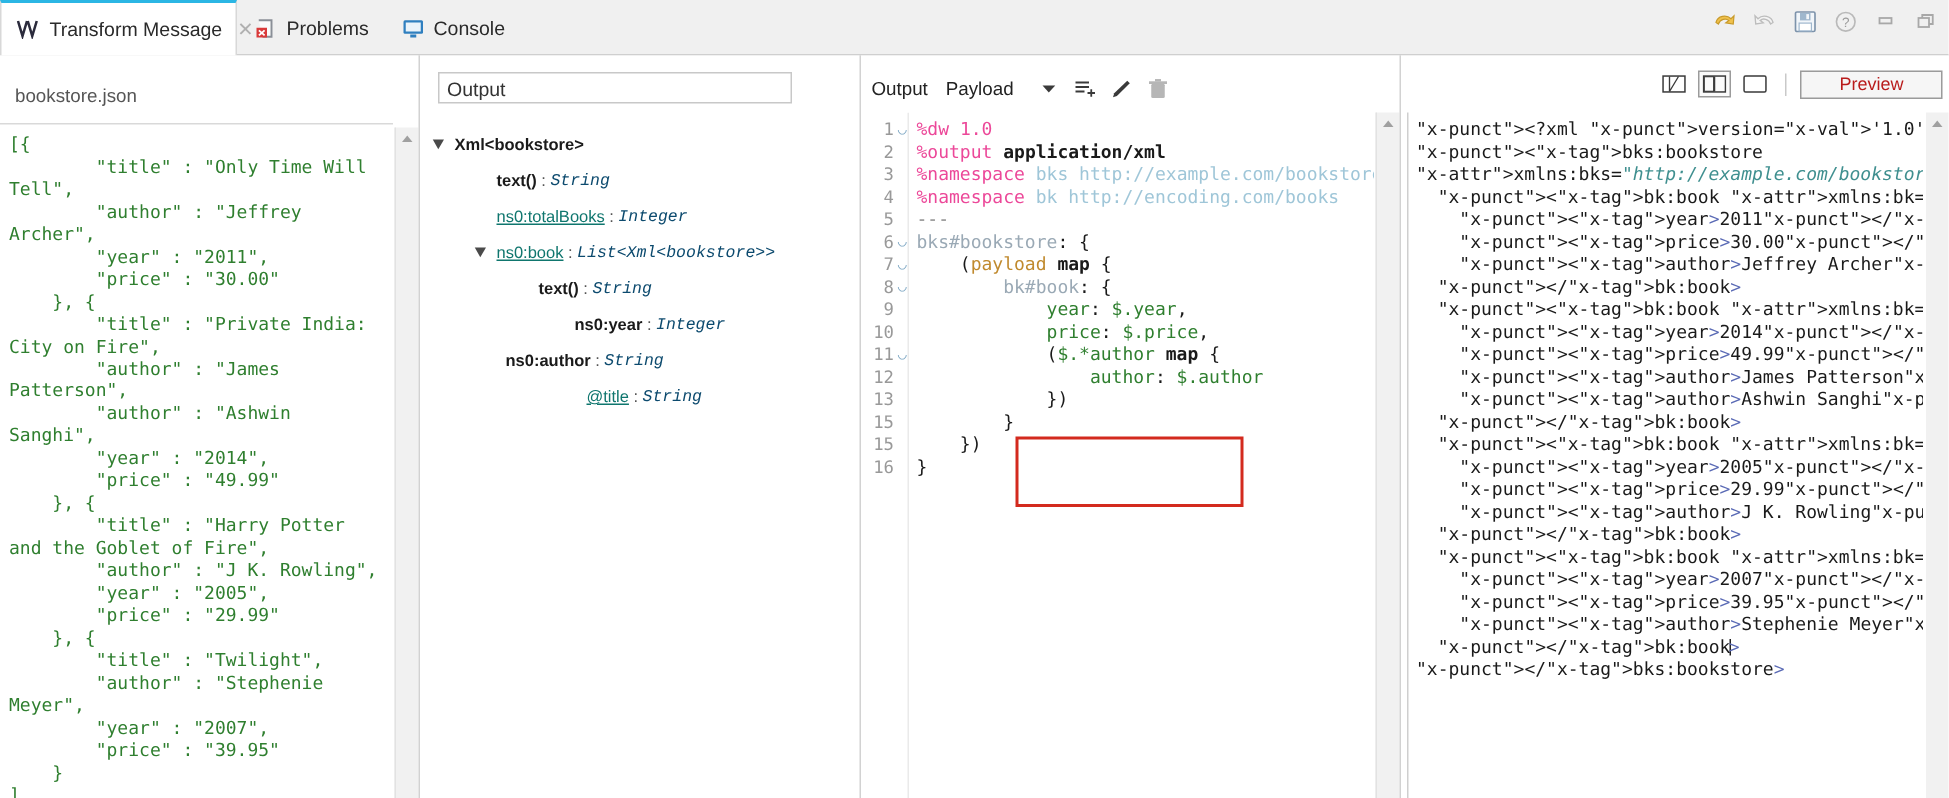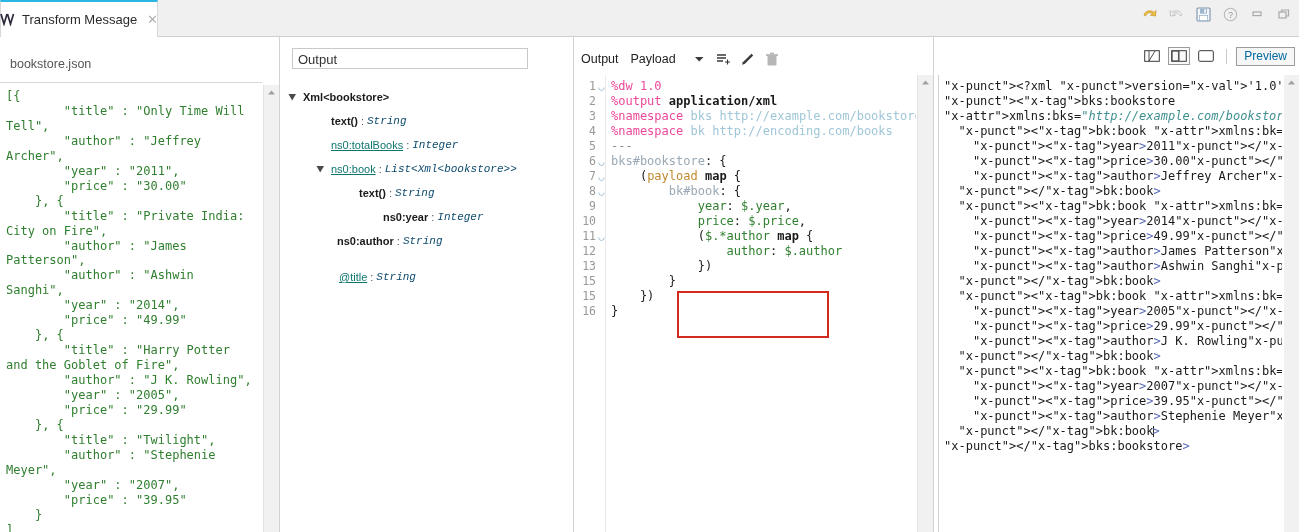--- a/index.html
+++ b/index.html
@@ -9,21 +9,21 @@
     font-family:"Liberation Sans", sans-serif;
     font-size:12px;color:#1a1a1a;
     -webkit-font-smoothing:antialiased;
   }
   .app{position:relative;width:1299px;height:532px;}
 
   
   .tabbar{position:absolute;left:0;top:0;width:1299px;height:37px;background:#f0f0f0;}
   .tabbar-underline{position:absolute;left:0;top:36px;width:1299px;height:1px;background:#cfcfcf;}
   .tab{position:absolute;top:0;height:37px;display:flex;align-items:center;gap:6px;padding:0 10px;box-sizing:border-box;}
-  .tab.active{background:#ffffff;border-top:2px solid #2bb6e4;border-left:1px solid #d8d8d8;border-right:1px solid #d8d8d8;top:0;justify-content:center;}
+  .tab.active{background:#ffffff;border-top:2px solid #2bb6e4;border-left:1px solid #d8d8d8;border-right:1px solid #d8d8d8;top:0;}
   .tab-label{font-size:13px;color:#2a2a2a;white-space:nowrap;}
   .tab-close{font-size:13px;color:#b0b0b0;margin-left:4px;cursor:pointer;}
   .ico{display:inline-block;line-height:0;}
 
   
   .winbtns{position:absolute;right:6px;top:2px;height:24px;display:flex;align-items:center;gap:9px;}
   .winbtns .b{width:18px;height:18px;display:flex;align-items:center;justify-content:center;cursor:pointer;}
 
   
   .col{position:absolute;top:37px;bottom:0;box-sizing:border-box;background:#fff;}
@@ -73,21 +73,21 @@
   .k-grn{color:#2f7f2f;}
   .k-dim{color:#8a8a8a;}
   .hlbox{position:absolute;border:2px solid #d32a1e;left:103px;top:216px;width:152px;height:47px;box-sizing:border-box;pointer-events:none;}
 
   
   #colXml{left:934px;width:365px;}
   .prev-toolbar{position:absolute;right:4px;top:8px;height:22px;display:flex;align-items:center;gap:5px;}
   .lbtn{width:22px;height:18px;border:1px solid transparent;display:flex;align-items:center;justify-content:center;cursor:pointer;box-sizing:border-box;}
   .lbtn.sel{border:1px solid #9b9b9b;background:#fafafa;}
   .tdiv{width:1px;height:15px;background:#c9c9c9;margin:0 4px;}
-  .prev-btn{height:19px;padding:0 7px;border:1px solid #9b9b9b;background:#f6f6f6;font-size:12px;color:#0369a1;
+  .prev-btn{height:19px;padding:0 25px;border:1px solid #9b9b9b;background:#f6f6f6;font-size:12px;color:#b91c1c;
     display:flex;align-items:center;cursor:pointer;box-sizing:border-box;}
   .xml-wrap{position:absolute;left:4px;top:38px;right:17px;bottom:0;overflow:hidden;border-left:1px solid #cfcfcf;padding-left:5px;box-sizing:border-box;}
   .xml-code{font-family:"DejaVu Sans Mono","Liberation Mono",monospace;font-size:12px;line-height:14.98px;white-space:pre;padding-top:4px;}
   .x-punct{color:#5a6ab5;}
   .x-val{color:#3f8f8f;font-style:italic;}
   .x-caret{display:inline-block;width:1px;height:11px;background:#222;vertical-align:-2px;margin:0 -1px;}
 </style>
 </head>
 <body>
 
@@ -99,21 +99,41 @@
   <div class="tab active" style="left:0;width:158px;">
     <span class="ico">
       <svg width="16" height="13" viewBox="0 0 16 13">
           <path d="M1 1 L4 11 L7 1 M7.5 1 L10.5 11 L13.5 1" stroke="#2b2b3c" stroke-width="1.7" fill="none"></path>
         </svg>
     </span>
     <span class="tab-label">Transform Message</span>
     <span class="tab-close">✕</span>
   </div>
 
-
+  <div class="tab" style="left:160px;width:96px;">
+    <span class="ico">
+      <svg width="15" height="14" viewBox="0 0 15 14">
+        <path d="M2.5 1.5 H11 V12.5 H5" stroke="#8a8f97" stroke-width="1.3" fill="#fbfbfb"></path>
+        <rect x="1" y="6.5" width="7" height="6.5" fill="#d93a3a"></rect>
+        <path d="M2.6 8.2 L6.4 11.6 M6.4 8.2 L2.6 11.6" stroke="#fff" stroke-width="1.2"></path>
+      </svg>
+    </span>
+    <span class="tab-label">Problems</span>
+  </div>
+
+  <div class="tab" style="left:258px;width:92px;">
+    <span class="ico">
+      <svg width="15" height="14" viewBox="0 0 15 14">
+        <rect x="1" y="1.5" width="13" height="9" rx="1" fill="#2f7fbf"></rect>
+        <rect x="2.5" y="3" width="10" height="6" fill="#eaf3fa"></rect>
+        <rect x="5.5" y="11" width="4" height="2" fill="#2f7fbf"></rect>
+      </svg>
+    </span>
+    <span class="tab-label">Console</span>
+  </div>
 
   <div class="winbtns">
     <div class="b">
       <svg width="17" height="14" viewBox="0 0 17 14">
           <path d="M3 8 C4 3.5 10 2.5 13 5.5 L15 3.5 L14.5 9 L9.5 8.2 L11.6 6.6 C9.6 4.9 5.8 5.6 4.6 9 Z" fill="#f0c14b" stroke="#c89a2a" stroke-width="0.8"></path>
         </svg>
     </div>
     <div class="b">
       <svg width="17" height="14" viewBox="0 0 17 14">
           <path d="M14 8 C13 3.5 7 2.5 4 5.5 L2 3.5 L2.5 9 L7.5 8.2 L5.4 6.6 C7.4 4.9 11.2 5.6 12.4 9 Z" fill="#f4f4f4" stroke="#bdbdbd" stroke-width="0.9"></path>
@@ -225,21 +245,21 @@
           <span class="tname">ns0:year</span>
           <span class="tsep"> : </span>
           <span class="ttype">Integer</span>
         </div>
         <div class="trow" style="padding-left: 42px;">
           <span class="twist"></span>
           <span class="tname">ns0:author</span>
           <span class="tsep"> : </span>
           <span class="ttype">String</span>
         </div>
-        <div class="trow" style="padding-left: 44px; margin-top: 12px;">
+        <div class="trow" style="padding-left: 96px;">
           <span class="twist"></span>
           <span class="tname dim">@title</span>
           <span class="tsep"> : </span>
           <span class="ttype">String</span>
         </div>
       </div>
   </div>
   <div class="vsep" style="left:573px;"></div>
 
   <div class="col" id="colDw">

